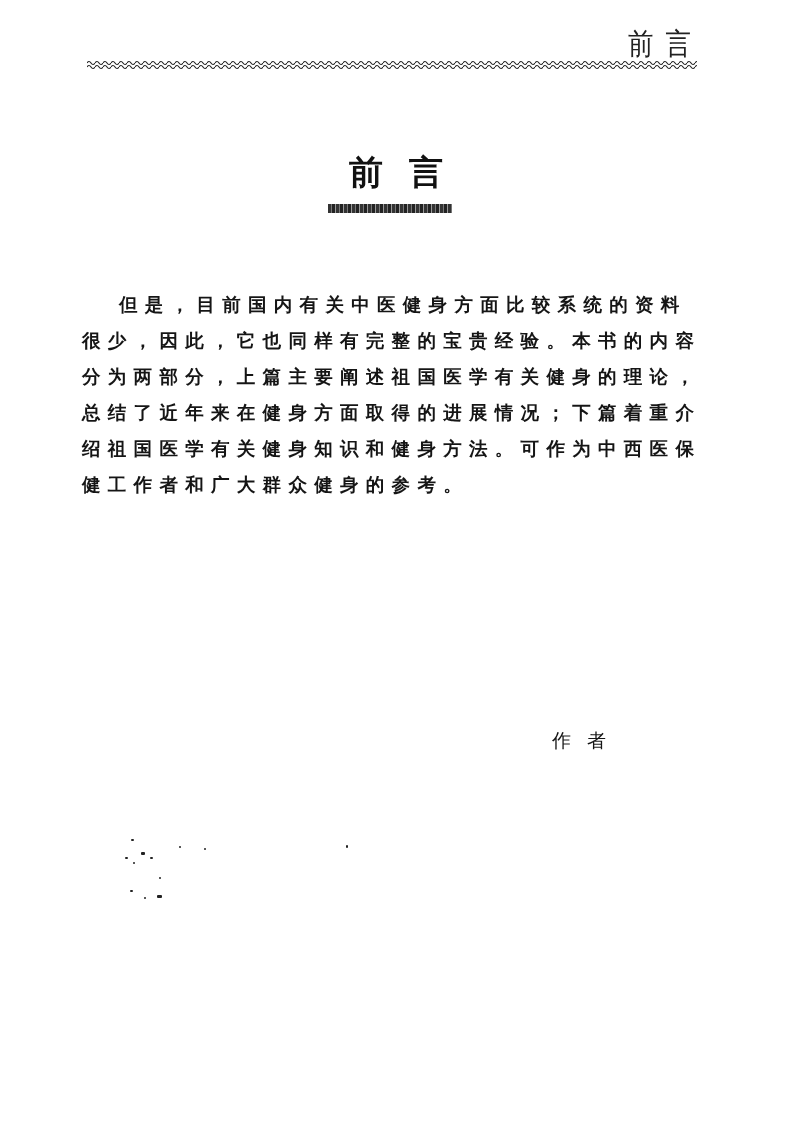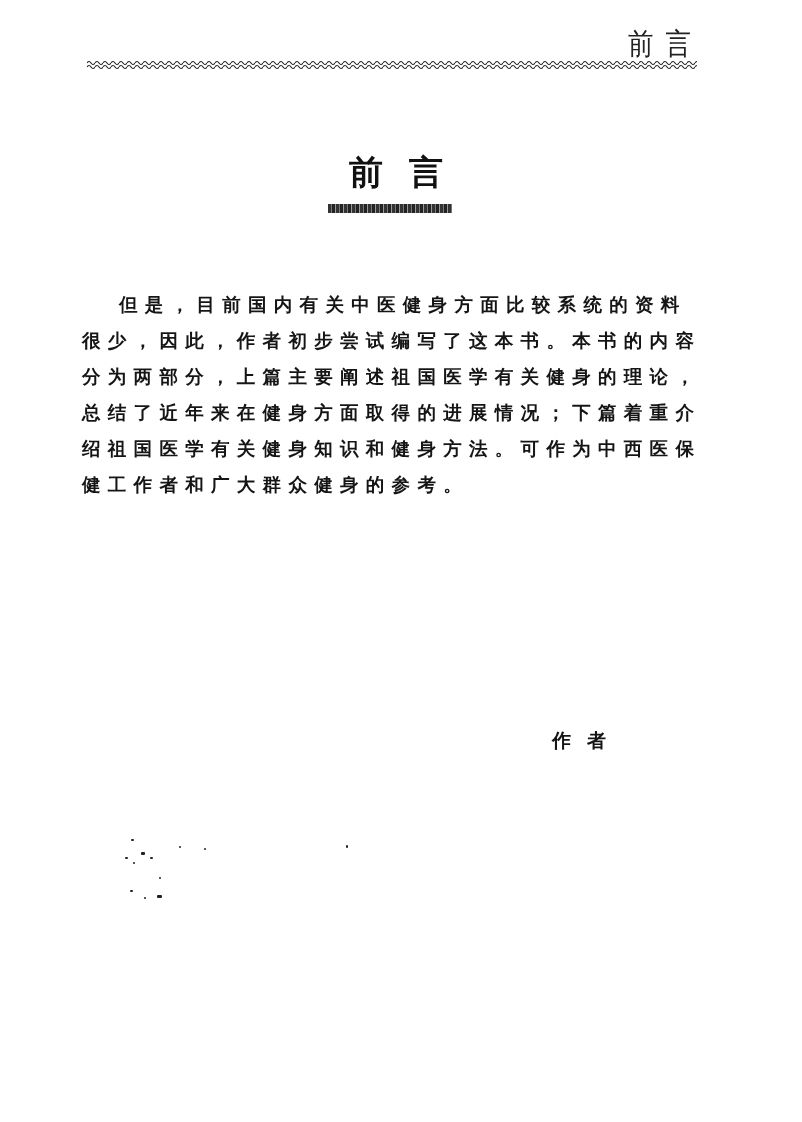--- a/index.html
+++ b/index.html
@@ -9,21 +9,21 @@
                   letter-spacing: 14px; font-family: "DejaVu Sans", sans-serif; color: #222; transform: scaleX(0.85); transform-origin: left top; }
   .wavy-rule { position: absolute; left: 87px; top: 60px; width: 610px; height: 10px; }
   .title { position: absolute; left: 0; width: 802px; top: 150px; text-align: center; font-size: 34px;
            font-weight: bold; letter-spacing: 26px; padding-left: 8px; font-family: "DejaVu Sans", sans-serif; color: #111; }
   .title-bar { position: absolute; left: 328px; top: 204px; width: 124px; height: 9px;
                background: repeating-linear-gradient(90deg, #333 0 3px, #777 3px 4px, #222 4px 7px, #999 7px 8px); }
   .body-text { position: absolute; left: 82px; top: 287px; width: 628px; font-size: 18.5px;
                line-height: 36px; letter-spacing: 7.3px; font-weight: bold; color: #151515; }
   .para { margin: 0; text-indent: 2em; }
   .para + .para { margin-top: 0; }
-  .signature { position: absolute; left: 552px; top: 728px; font-size: 19px; font-weight: bold;
+  .signature { position: absolute; left: 552px; top: 728px; font-size: 19px; font-weight: normal;
                letter-spacing: 16px; color: #151515; }
   .speckle { position: absolute; background: #222; border-radius: 1px; }
 </style>
 </head>
 <body>
 
 <div class="running-head">前言</div>
 
 <svg class="wavy-rule" viewBox="0 0 610 10" preserveAspectRatio="none">
   <defs>
@@ -32,21 +32,21 @@
       <path d="M0 7 Q2 4 4 7 T8 7" fill="none" stroke="#222" stroke-width="1.2"></path>
     </pattern>
   </defs>
   <rect x="0" y="0" width="610" height="10" fill="url(#wave)"></rect>
 </svg>
 
 <div class="title">前言</div>
 <div class="title-bar"></div>
 
 <div class="body-text">
-  <p class="para">但是，目前国内有关中医健身方面比较系统的资料很少，因此，作者初步尝试编写了这本书。本书的内容分为两部分，上篇主要阐述祖国医学有关健身的理论，总结了近年来在健身方面取得的进展情况；下篇着重介绍祖国医学有关健身知识和健身方法。可作为中西医保健工作者和广大群众健身的参考。</p>
+  <p class="para">但是，目前国内有关中医健身方面比较系统的资料很少，因此，它也同样有完整的宝贵经验。本书的内容分为两部分，上篇主要阐述祖国医学有关健身的理论，总结了近年来在健身方面取得的进展情况；下篇着重介绍祖国医学有关健身知识和健身方法。可作为中西医保健工作者和广大群众健身的参考。</p>
 </div>
 
 <div class="signature">作者</div>
 
 <div>
   <div class="speckle" style="left:131px;top:839px;width:3px;height:2px;"></div>
   <div class="speckle" style="left:141px;top:852px;width:4px;height:3px;"></div>
   <div class="speckle" style="left:125px;top:857px;width:3px;height:2px;"></div>
   <div class="speckle" style="left:150px;top:857px;width:3px;height:2px;"></div>
   <div class="speckle" style="left:179px;top:846px;width:2px;height:2px;"></div>

